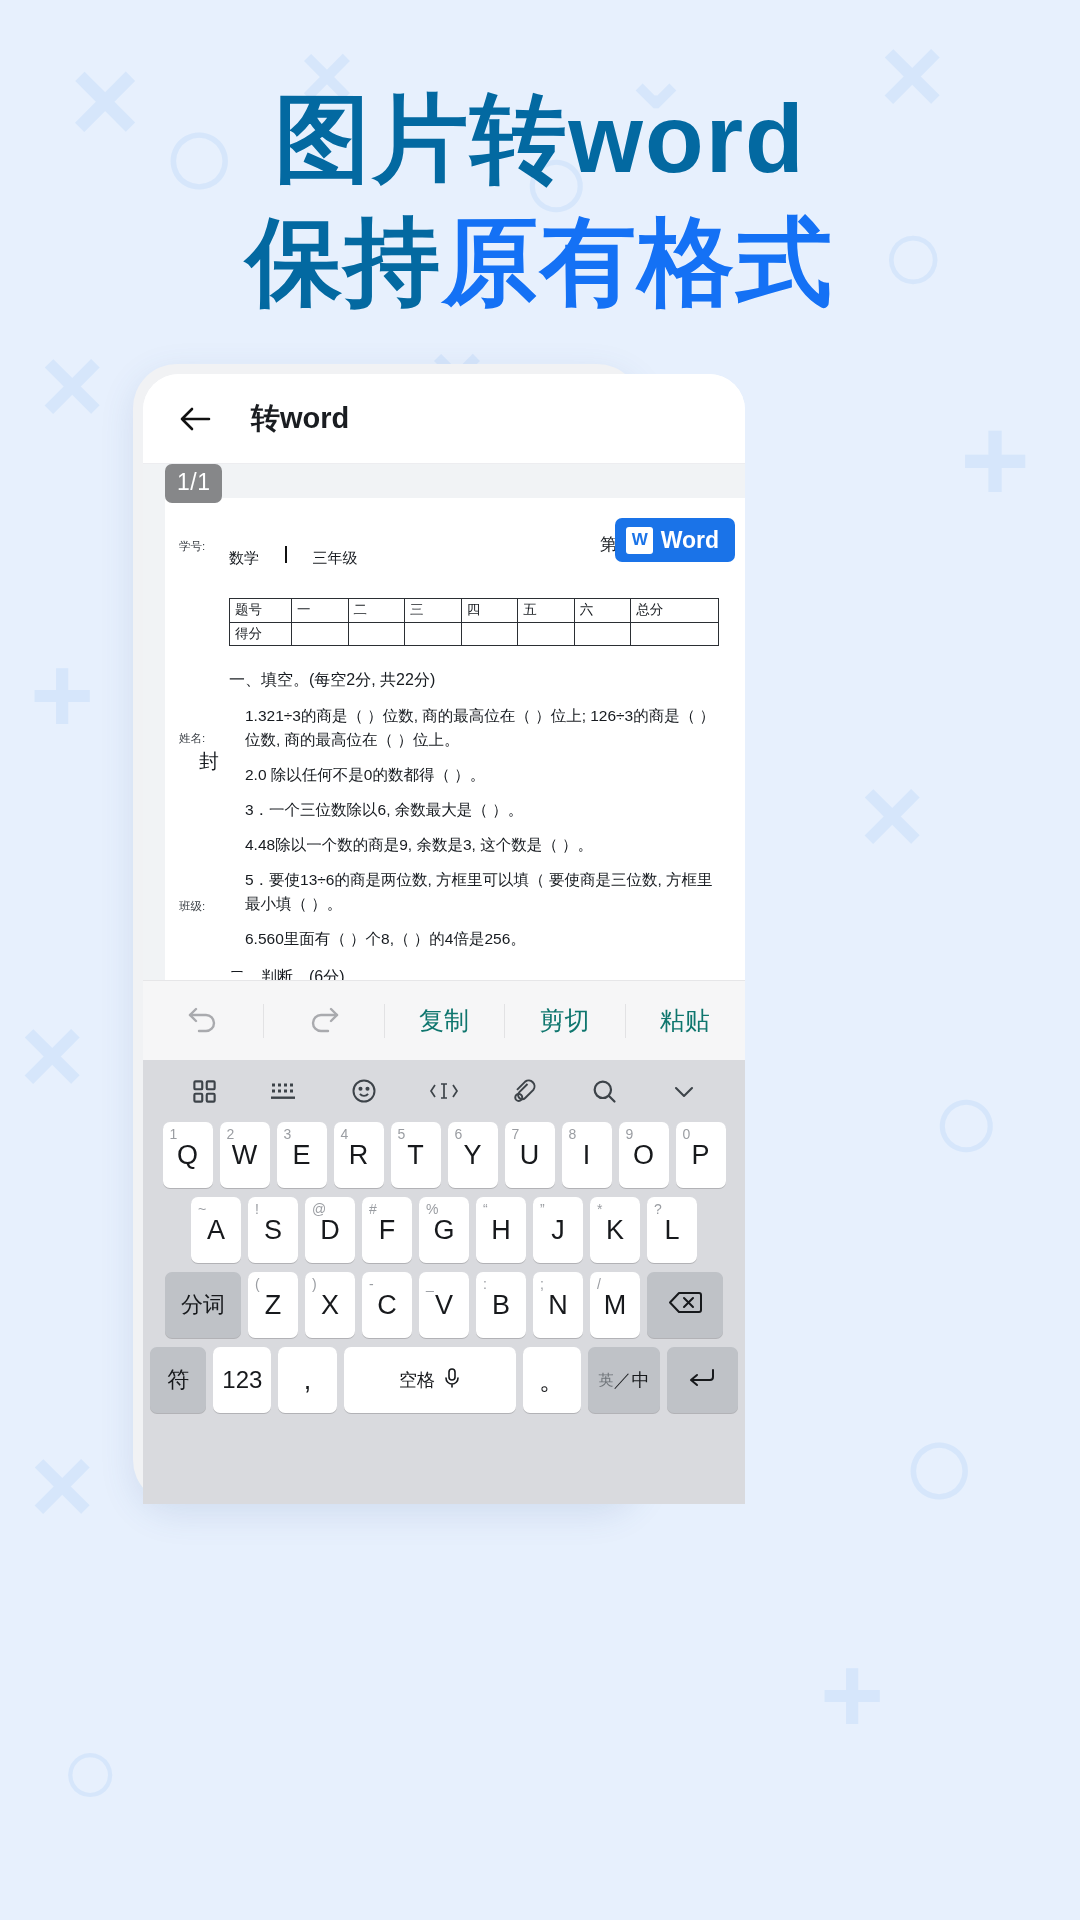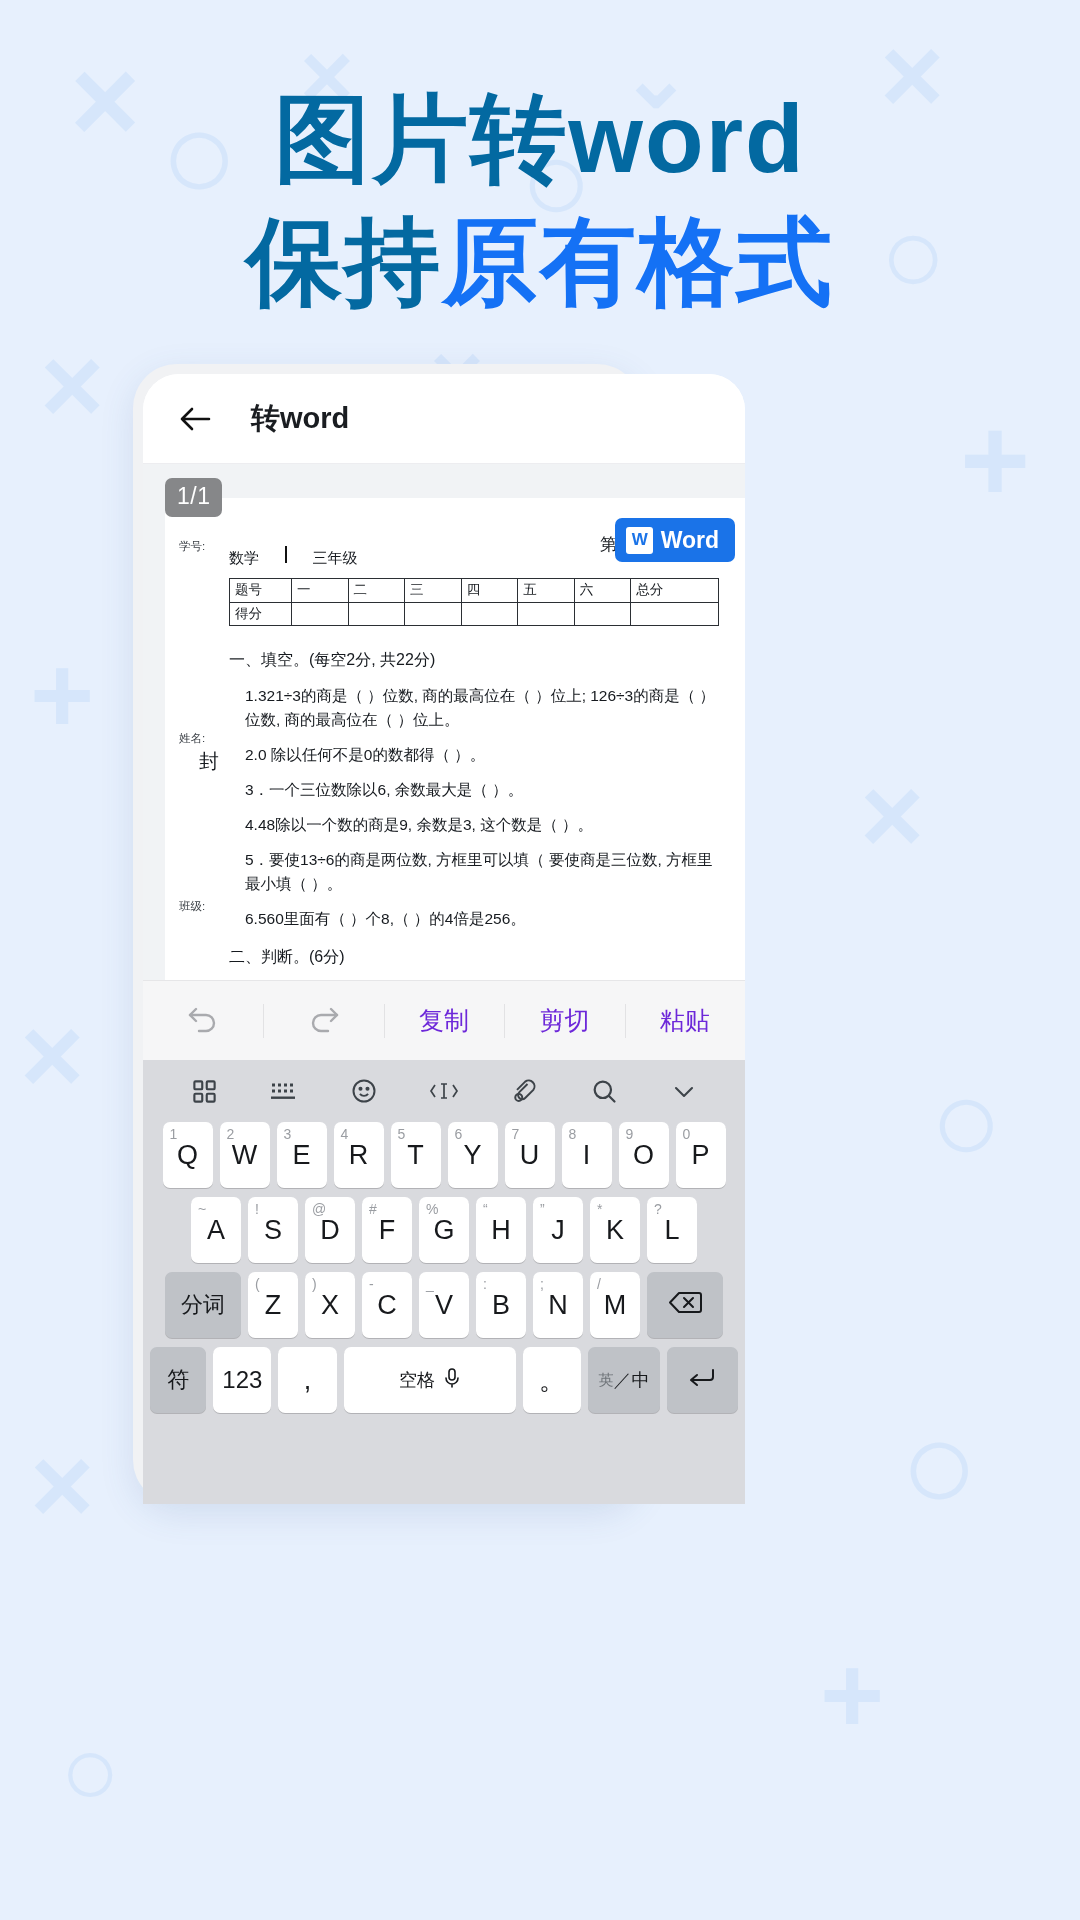--- a/index.html
+++ b/index.html
@@ -41,21 +41,21 @@
     padding-left:32px; gap:36px; border-bottom:1px solid #ededf0;
   }
   #back-arrow { width:40px; height:40px; display:flex; align-items:center; justify-content:center; }
   #toolbar-title { font-size:29px; font-weight:600; color:#1a1d21; }
 
   
   #doc-viewport {
     position:relative; height:552px; background:#f1f3f5; overflow:hidden;
   }
   #page-badge {
-    position:absolute; left:22px; top:14px; z-index:6;
+    position:absolute; left:22px; top:0; z-index:6;
     background:#868789; color:#fff; font-size:23px;
     padding:5px 12px 7px; border-radius:7px; letter-spacing:.5px;
   }
   #doc-page {
     position:absolute; left:22px; top:34px; right:0; bottom:0;
     background:#fff; overflow:hidden;
   }
   #word-badge {
     position:absolute; right:10px; top:20px; z-index:7;
     background:#1a73e8; border-radius:7px; height:44px;
@@ -64,41 +64,41 @@
   #word-badge .wicon {
     width:27px; height:27px; background:#fff; border-radius:3px;
     color:#1a73e8; font-size:17px; font-weight:700;
     display:flex; align-items:center; justify-content:center; letter-spacing:-1px;
   }
   #word-badge .wtext { color:#fff; font-size:23px; font-weight:600; }
 
   .doc-body { position:relative; padding:34px 26px 0 64px; font-size:15.5px; color:#161a1f; line-height:1.55; }
   .side-label { position:absolute; left:14px; font-size:11.5px; color:#3a3f45; }
   .doc-title { text-align:right; font-size:17px; margin-bottom:12px; }
-  .hdr-row { display:flex; align-items:flex-start; gap:24px; margin-top:-24px; margin-bottom:8px; }
+  .hdr-row { display:flex; align-items:flex-start; gap:24px; margin-top:-24px; margin-bottom:28px; }
   .hdr-row .sub { font-size:15px; border-left:0; }
   .hdr-row .caret { display:inline-block; width:1.5px; height:17px; background:#111; vertical-align:-3px; margin:0 2px; }
 
   table.score { width:100%; border-collapse:collapse; margin:6px 0 22px 0; }
   table.score td { border:1px solid #2b2f34; height:22px; font-size:13.5px; padding:1px 5px; }
   table.score td.lbl { width:62px; }
 
   .sec { margin:14px 0 8px; font-size:16px; }
   .q { margin:11px 0; padding-left:16px; }
   .big-char { position:absolute; left:34px; font-size:20px; }
 
   
   #edit-bar {
     position:absolute; left:0; bottom:444px; width:602px; height:80px;
     background:#f6f6f7; display:flex; align-items:center;
     border-top:1px solid #e6e6e8;
   }
   .eb-item {
     flex:1; display:flex; align-items:center; justify-content:center;
-    font-size:25px; color:#6d28d9; height:46px; position:relative;
+    font-size:25px; color:#0f766e; height:46px; position:relative;
   }
   .eb-item + .eb-item::before {
     content:""; position:absolute; left:0; top:6px; width:1px; height:34px; background:#e2e2e4;
   }
 
   
   #keyboard {
     position:absolute; left:0; bottom:0; width:602px; height:444px;
     background:#d9dade; padding:0 7px;
   }

